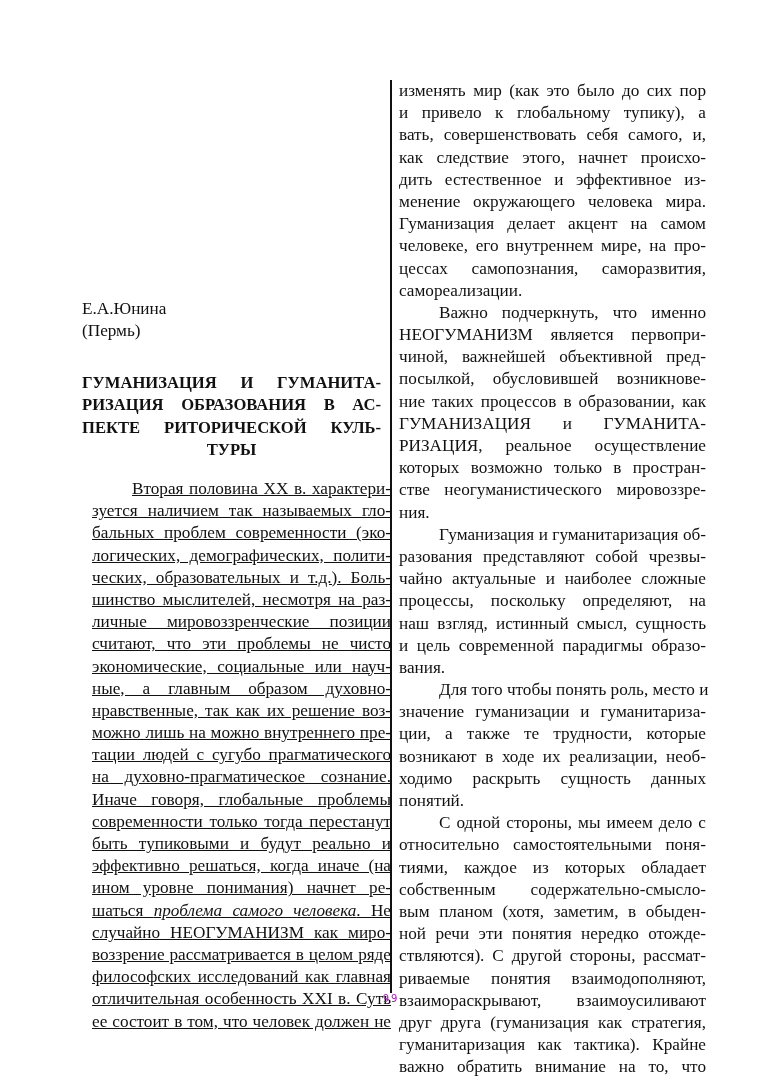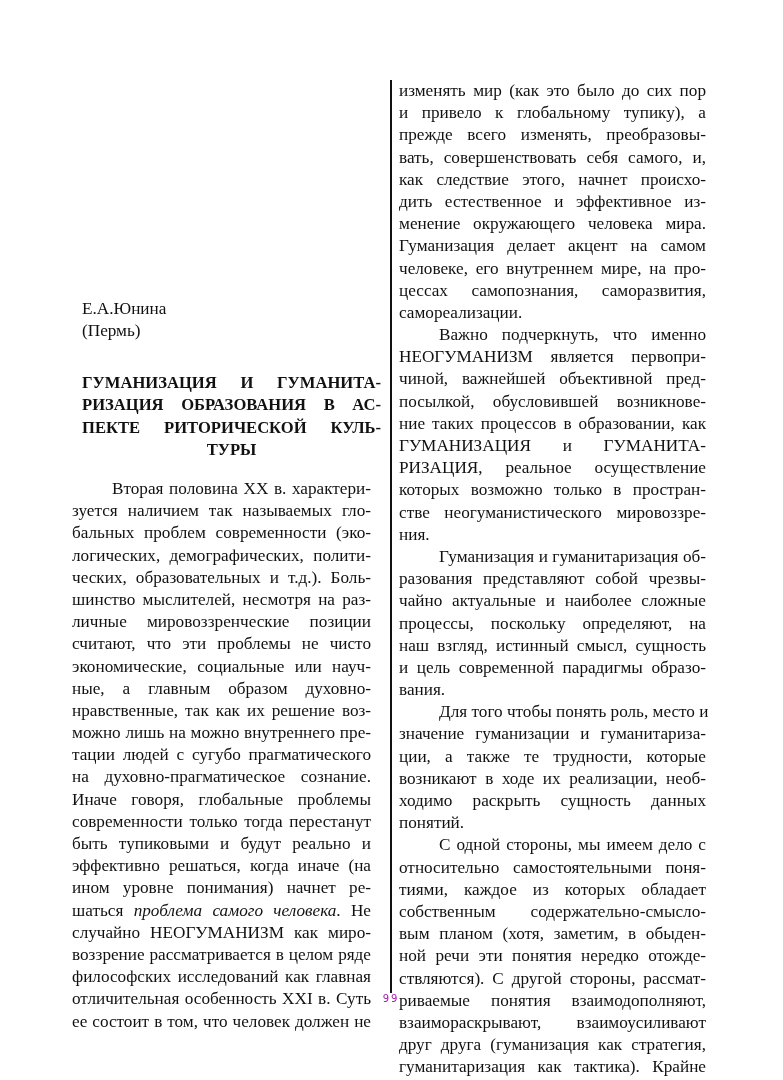--- a/index.html
+++ b/index.html
@@ -2,21 +2,21 @@
 <html><head>
 <meta charset="utf-8">
 <style>
   html, body { margin: 0; padding: 0; background: #ffffff; }
   body { width: 783px; height: 1080px; position: relative; overflow: hidden;
          font-family: "Liberation Serif", "DejaVu Serif", serif; color: #111; }
   .col { position: absolute; font-size: 17.2px; line-height: 22.2px; }
   .col .ln { display: block; white-space: nowrap; text-align: justify; text-align-last: justify; height: 22.2px; }
   .col .ln.last { text-align-last: left; }
   .col .ln.ind { text-indent: 40px; }
-  #left-col { left: 72px; top: 478px; width: 299px; }
+  #left-col { left: 92px; top: 478px; width: 299px; text-decoration: underline; }
   #right-col { left: 399px; top: 80px; width: 307px; }
   #divider { position: absolute; left: 390px; top: 80px; width: 2px; height: 913px; background: #111; }
   #author-block { position: absolute; left: 82px; top: 298px; width: 299px; text-align: left;
                   font-size: 17.2px; line-height: 22.4px; }
   #title-block { position: absolute; left: 82px; top: 372px; width: 299px; font-weight: bold;
                  font-size: 16.6px; line-height: 22.4px; }
   #title-block .ln { display: block; text-align: justify; text-align-last: justify; white-space: nowrap; }
   #title-block .ln.center { text-align-last: center; }
   #page-number { position: absolute; left: 366px; top: 993px; width: 50px; text-align: center;
                  font-family: "DejaVu Sans", sans-serif; font-size: 10px; letter-spacing: 2px; color: #a21caf; }
@@ -65,21 +65,20 @@
     <span class="ln">философских исследований как главная</span>
     <span class="ln">отличительная особенность XXI в. Суть</span>
     <span class="ln">ее состоит в том, что человек должен не</span>
   </div>
 
   <div id="divider"></div>
 
   <div id="right-col" class="col">
     <span class="ln">изменять мир (как это было до сих пор</span>
     <span class="ln">и привело к глобальному тупику), а</span>
-    <span class="ln">прежде всего изменять, преобразовы-</span>
     <span class="ln">вать, совершенствовать себя самого, и,</span>
     <span class="ln">как следствие этого, начнет происхо-</span>
     <span class="ln">дить естественное  и эффективное из-</span>
     <span class="ln">менение окружающего человека мира.</span>
     <span class="ln">Гуманизация   делает акцент на самом</span>
     <span class="ln">человеке, его внутреннем мире, на про-</span>
     <span class="ln">цессах самопознания, саморазвития,</span>
     <span class="ln last">самореализации.</span>
     <span class="ln ind">Важно подчеркнуть, что именно</span>
     <span class="ln">НЕОГУМАНИЗМ является первопри-</span>

